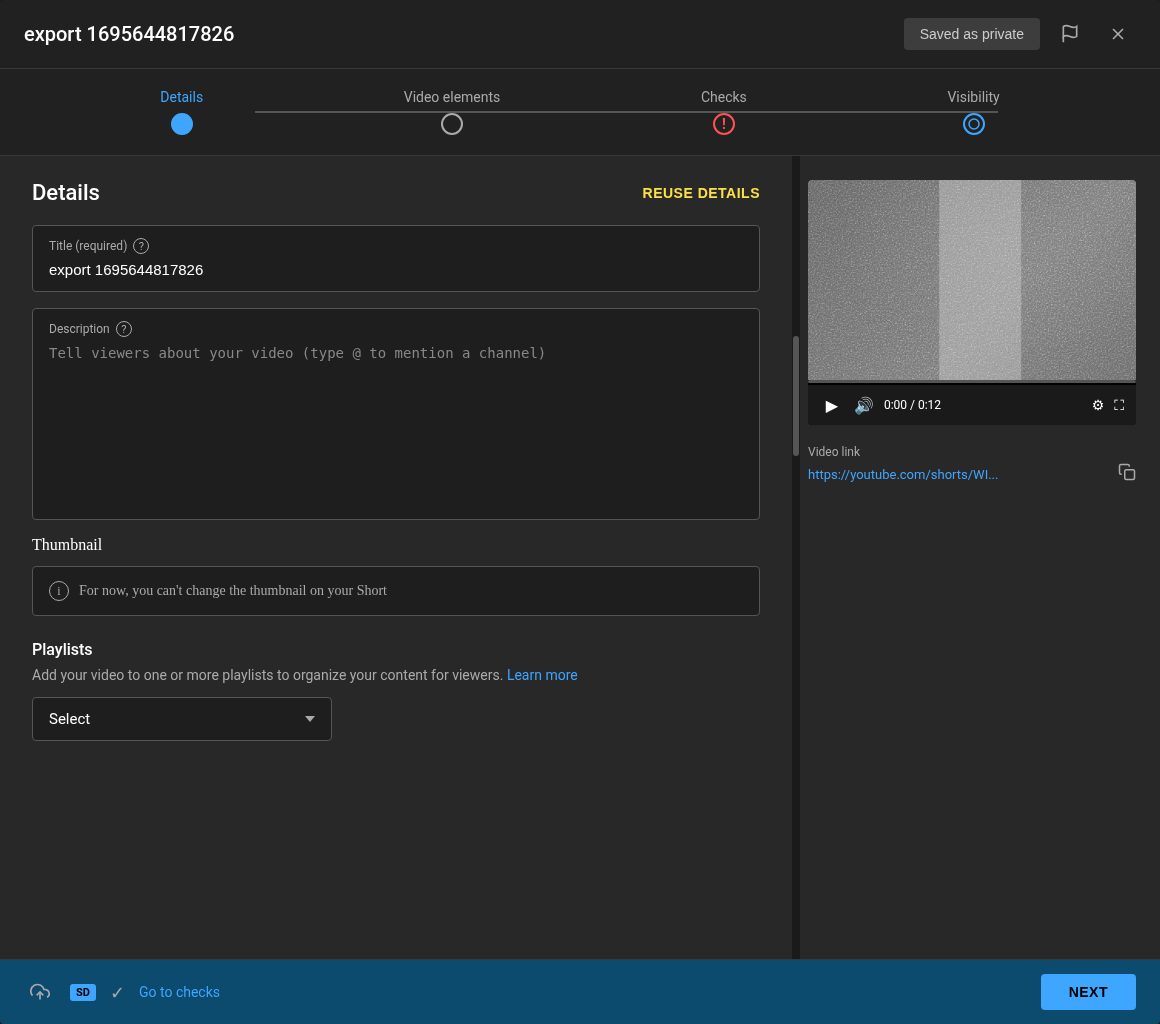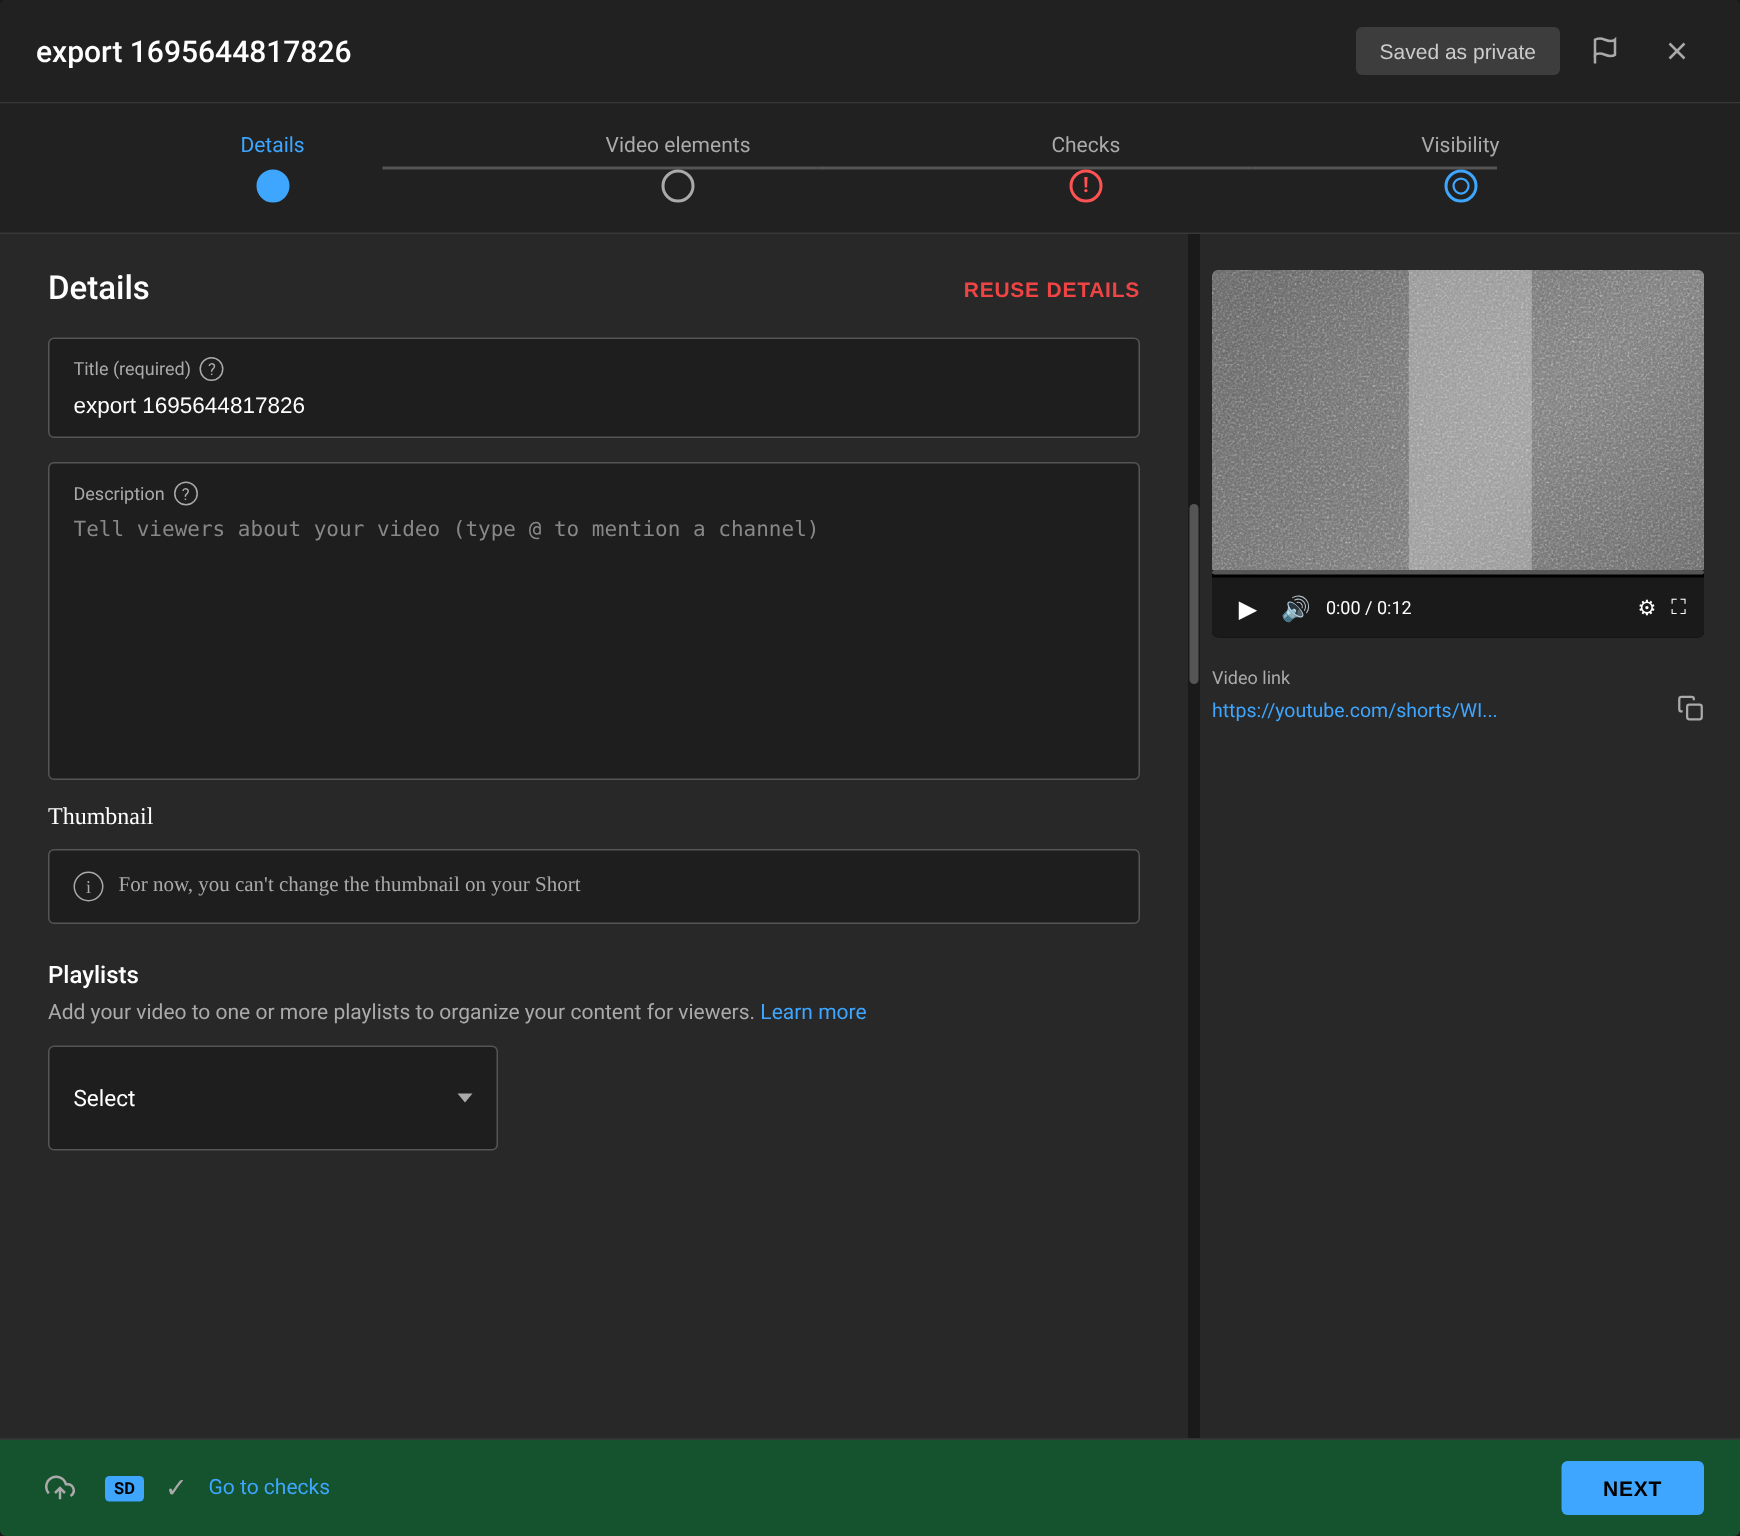--- a/index.html
+++ b/index.html
@@ -188,21 +188,21 @@
 
     .section-title {
       font-size: 22px;
       font-weight: 500;
       color: #fff;
     }
 
     .reuse-btn {
       background: none;
       border: none;
-      color: #ef4444;
+      color: #fde047;
       font-size: 14px;
       font-weight: 600;
       cursor: pointer;
       letter-spacing: 0.5px;
     }
 
     
     .form-field {
       background: #1e1e1e;
       border: 1px solid #555;
@@ -289,21 +289,21 @@
     
     .playlists-section { margin-bottom: 24px; }
     .playlists-title { font-size: 16px; font-weight: 500; margin-bottom: 8px; }
     .playlists-desc { font-size: 14px; color: #aaa; margin-bottom: 14px; }
     .learn-more-link { color: #3ea6ff; cursor: pointer; }
 
     .select-dropdown {
       background: #1e1e1e;
       border: 1px solid #555;
       border-radius: 4px;
-      padding: 25px 16px;
+      padding: 12px 16px;
       display: flex;
       align-items: center;
       justify-content: space-between;
       cursor: pointer;
       width: 300px;
       color: #fff;
       font-size: 15px;
     }
 
     .chevron-down {
@@ -416,21 +416,21 @@
 
     .filename-label { font-size: 12px; color: #aaa; margin-bottom: 4px; }
     .filename-text { font-size: 14px; color: #fff; }
 
     
     .bottom-bar {
       display: flex;
       align-items: center;
       justify-content: space-between;
       padding: 14px 24px;
-      background: #14532d;
+      background: #0c4a6e;
       border-top: 1px solid #383838;
       flex-shrink: 0;
     }
 
     .bottom-left {
       display: flex;
       align-items: center;
       gap: 14px;
       font-size: 14px;
       color: #ccc;

